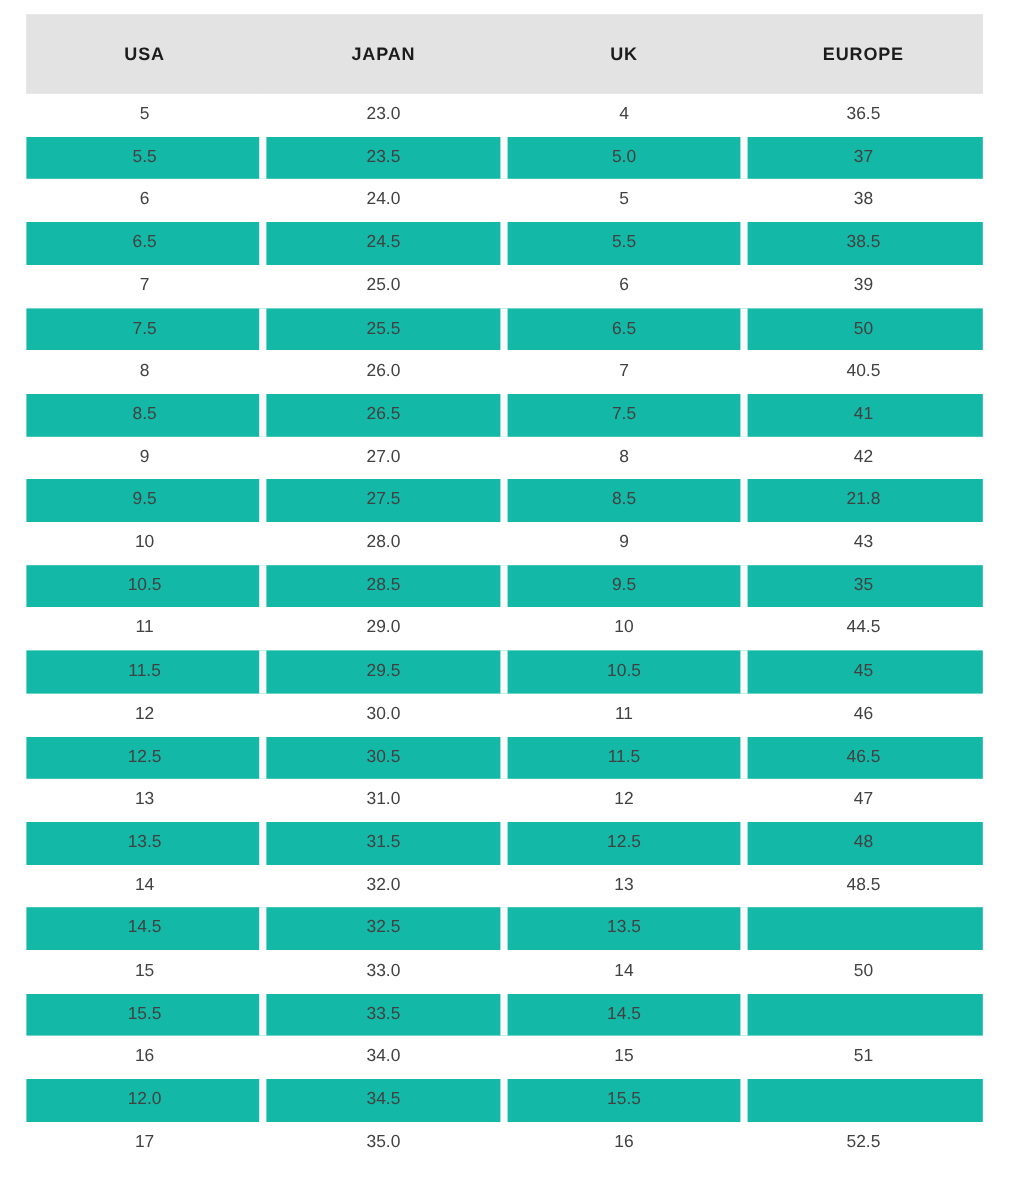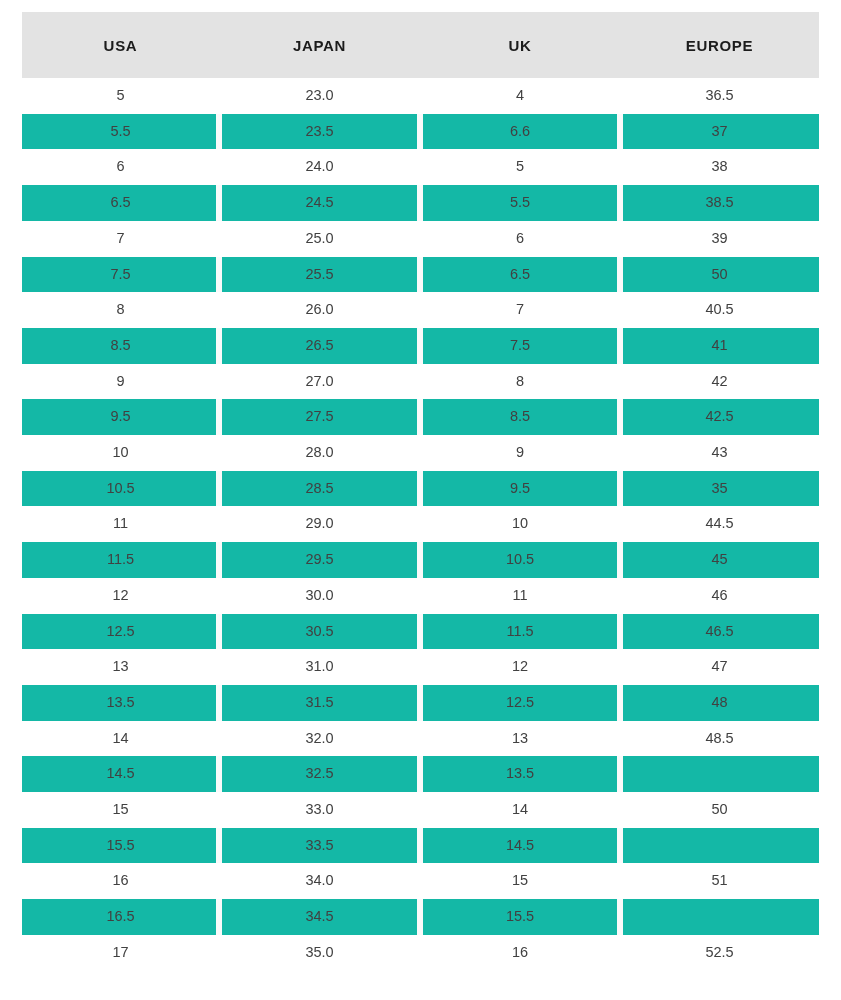--- a/index.html
+++ b/index.html
@@ -119,21 +119,21 @@
     <tbody id="table-body">
         <tr class="data-row row-odd">
           <td class="data-cell"><span class="cell-text">5</span></td>
           <td class="data-cell"><span class="cell-text">23.0</span></td>
           <td class="data-cell"><span class="cell-text">4</span></td>
           <td class="data-cell"><span class="cell-text">36.5</span></td>
         </tr>
         <tr class="data-row row-even">
           <td class="data-cell"><span class="cell-text">5.5</span></td>
           <td class="data-cell"><span class="cell-text">23.5</span></td>
-          <td class="data-cell"><span class="cell-text">6.6</span></td>
+          <td class="data-cell"><span class="cell-text">5.0</span></td>
           <td class="data-cell"><span class="cell-text">37</span></td>
         </tr>
         <tr class="data-row row-odd">
           <td class="data-cell"><span class="cell-text">6</span></td>
           <td class="data-cell"><span class="cell-text">24.0</span></td>
           <td class="data-cell"><span class="cell-text">5</span></td>
           <td class="data-cell"><span class="cell-text">38</span></td>
         </tr>
         <tr class="data-row row-even">
           <td class="data-cell"><span class="cell-text">6.5</span></td>
@@ -168,21 +168,21 @@
         <tr class="data-row row-odd">
           <td class="data-cell"><span class="cell-text">9</span></td>
           <td class="data-cell"><span class="cell-text">27.0</span></td>
           <td class="data-cell"><span class="cell-text">8</span></td>
           <td class="data-cell"><span class="cell-text">42</span></td>
         </tr>
         <tr class="data-row row-even">
           <td class="data-cell"><span class="cell-text">9.5</span></td>
           <td class="data-cell"><span class="cell-text">27.5</span></td>
           <td class="data-cell"><span class="cell-text">8.5</span></td>
-          <td class="data-cell"><span class="cell-text">42.5</span></td>
+          <td class="data-cell"><span class="cell-text">21.8</span></td>
         </tr>
         <tr class="data-row row-odd">
           <td class="data-cell"><span class="cell-text">10</span></td>
           <td class="data-cell"><span class="cell-text">28.0</span></td>
           <td class="data-cell"><span class="cell-text">9</span></td>
           <td class="data-cell"><span class="cell-text">43</span></td>
         </tr>
         <tr class="data-row row-even">
           <td class="data-cell"><span class="cell-text">10.5</span></td>
           <td class="data-cell"><span class="cell-text">28.5</span></td>
@@ -249,21 +249,21 @@
           <td class="data-cell"><span class="cell-text">14.5</span></td>
           <td class="data-cell empty-cell"><span class="cell-text"></span></td>
         </tr>
         <tr class="data-row row-odd">
           <td class="data-cell"><span class="cell-text">16</span></td>
           <td class="data-cell"><span class="cell-text">34.0</span></td>
           <td class="data-cell"><span class="cell-text">15</span></td>
           <td class="data-cell"><span class="cell-text">51</span></td>
         </tr>
         <tr class="data-row row-even">
-          <td class="data-cell"><span class="cell-text">16.5</span></td>
+          <td class="data-cell"><span class="cell-text">12.0</span></td>
           <td class="data-cell"><span class="cell-text">34.5</span></td>
           <td class="data-cell"><span class="cell-text">15.5</span></td>
           <td class="data-cell empty-cell"><span class="cell-text"></span></td>
         </tr>
         <tr class="data-row row-odd">
           <td class="data-cell"><span class="cell-text">17</span></td>
           <td class="data-cell"><span class="cell-text">35.0</span></td>
           <td class="data-cell"><span class="cell-text">16</span></td>
           <td class="data-cell"><span class="cell-text">52.5</span></td>
         </tr>

